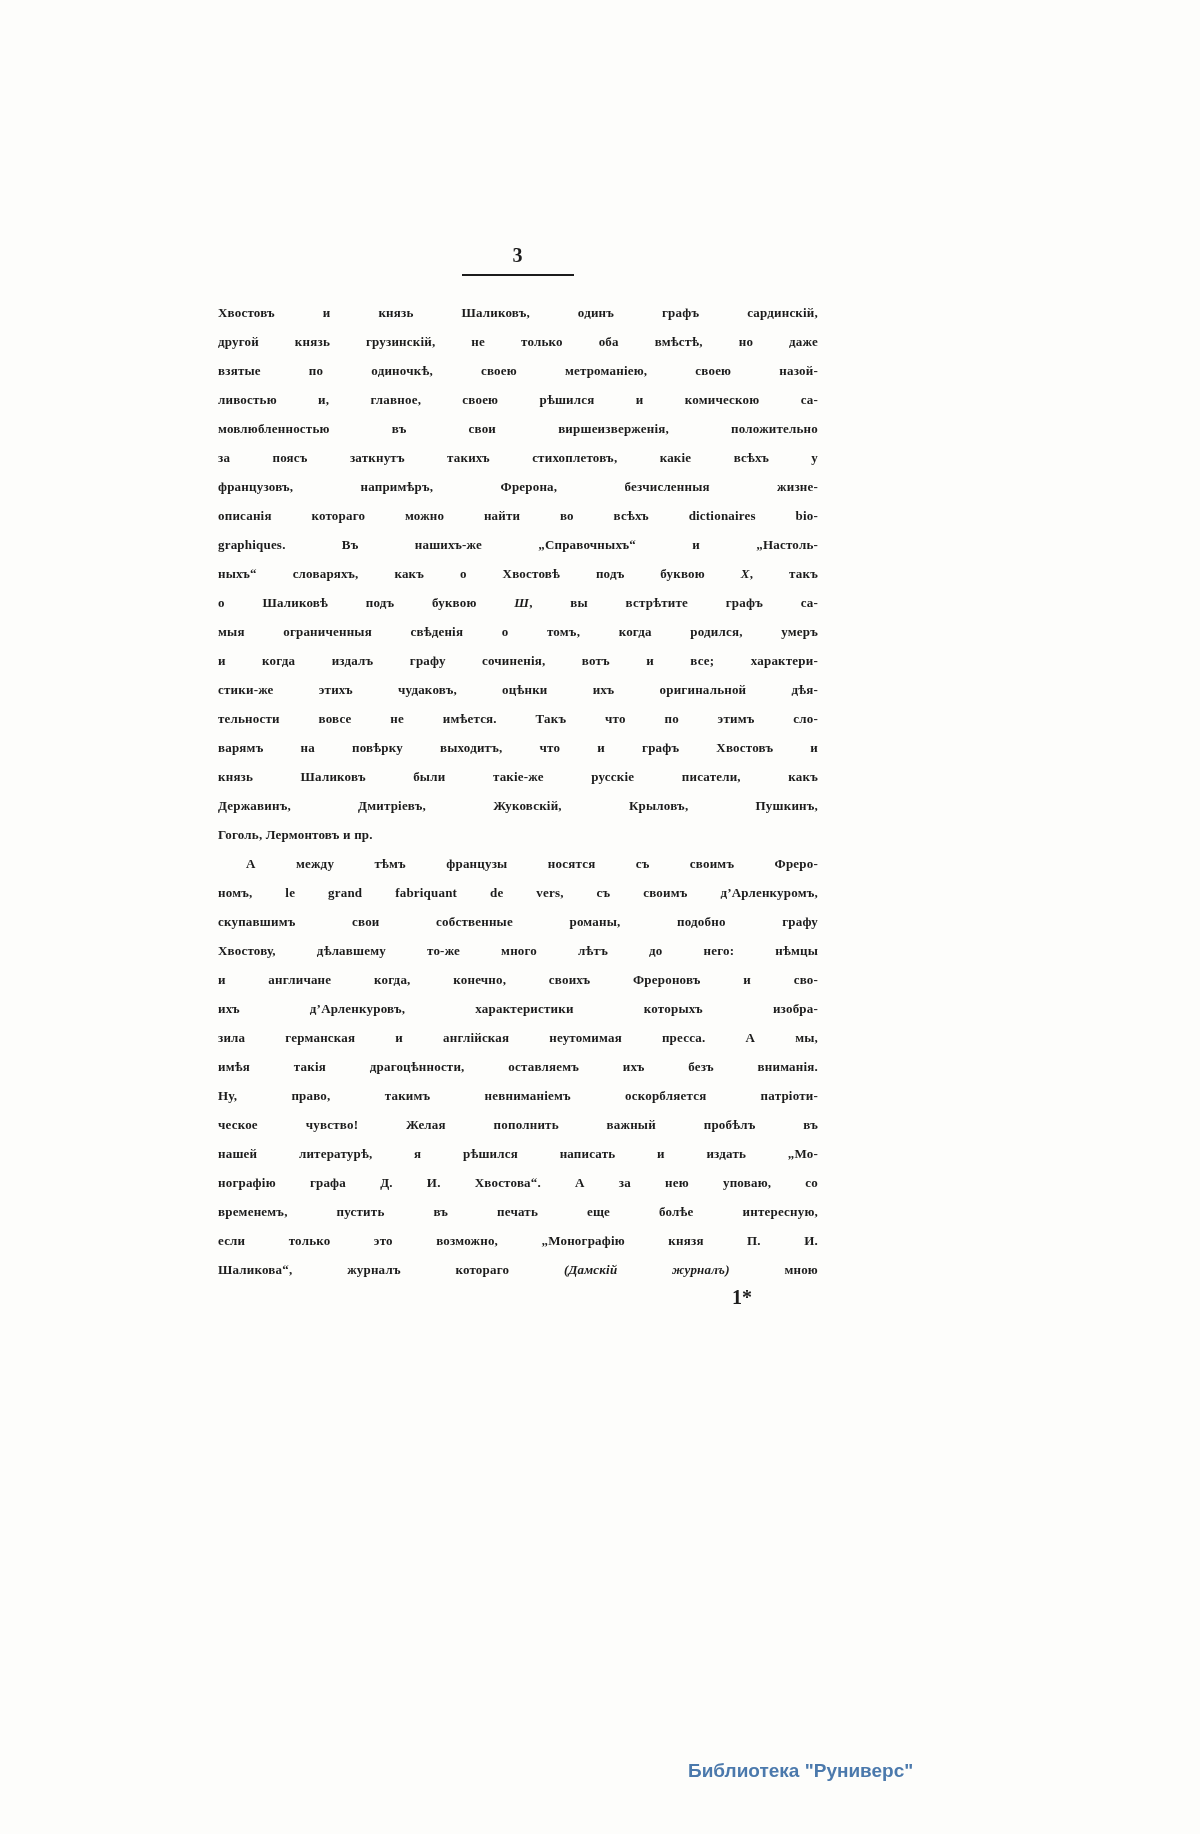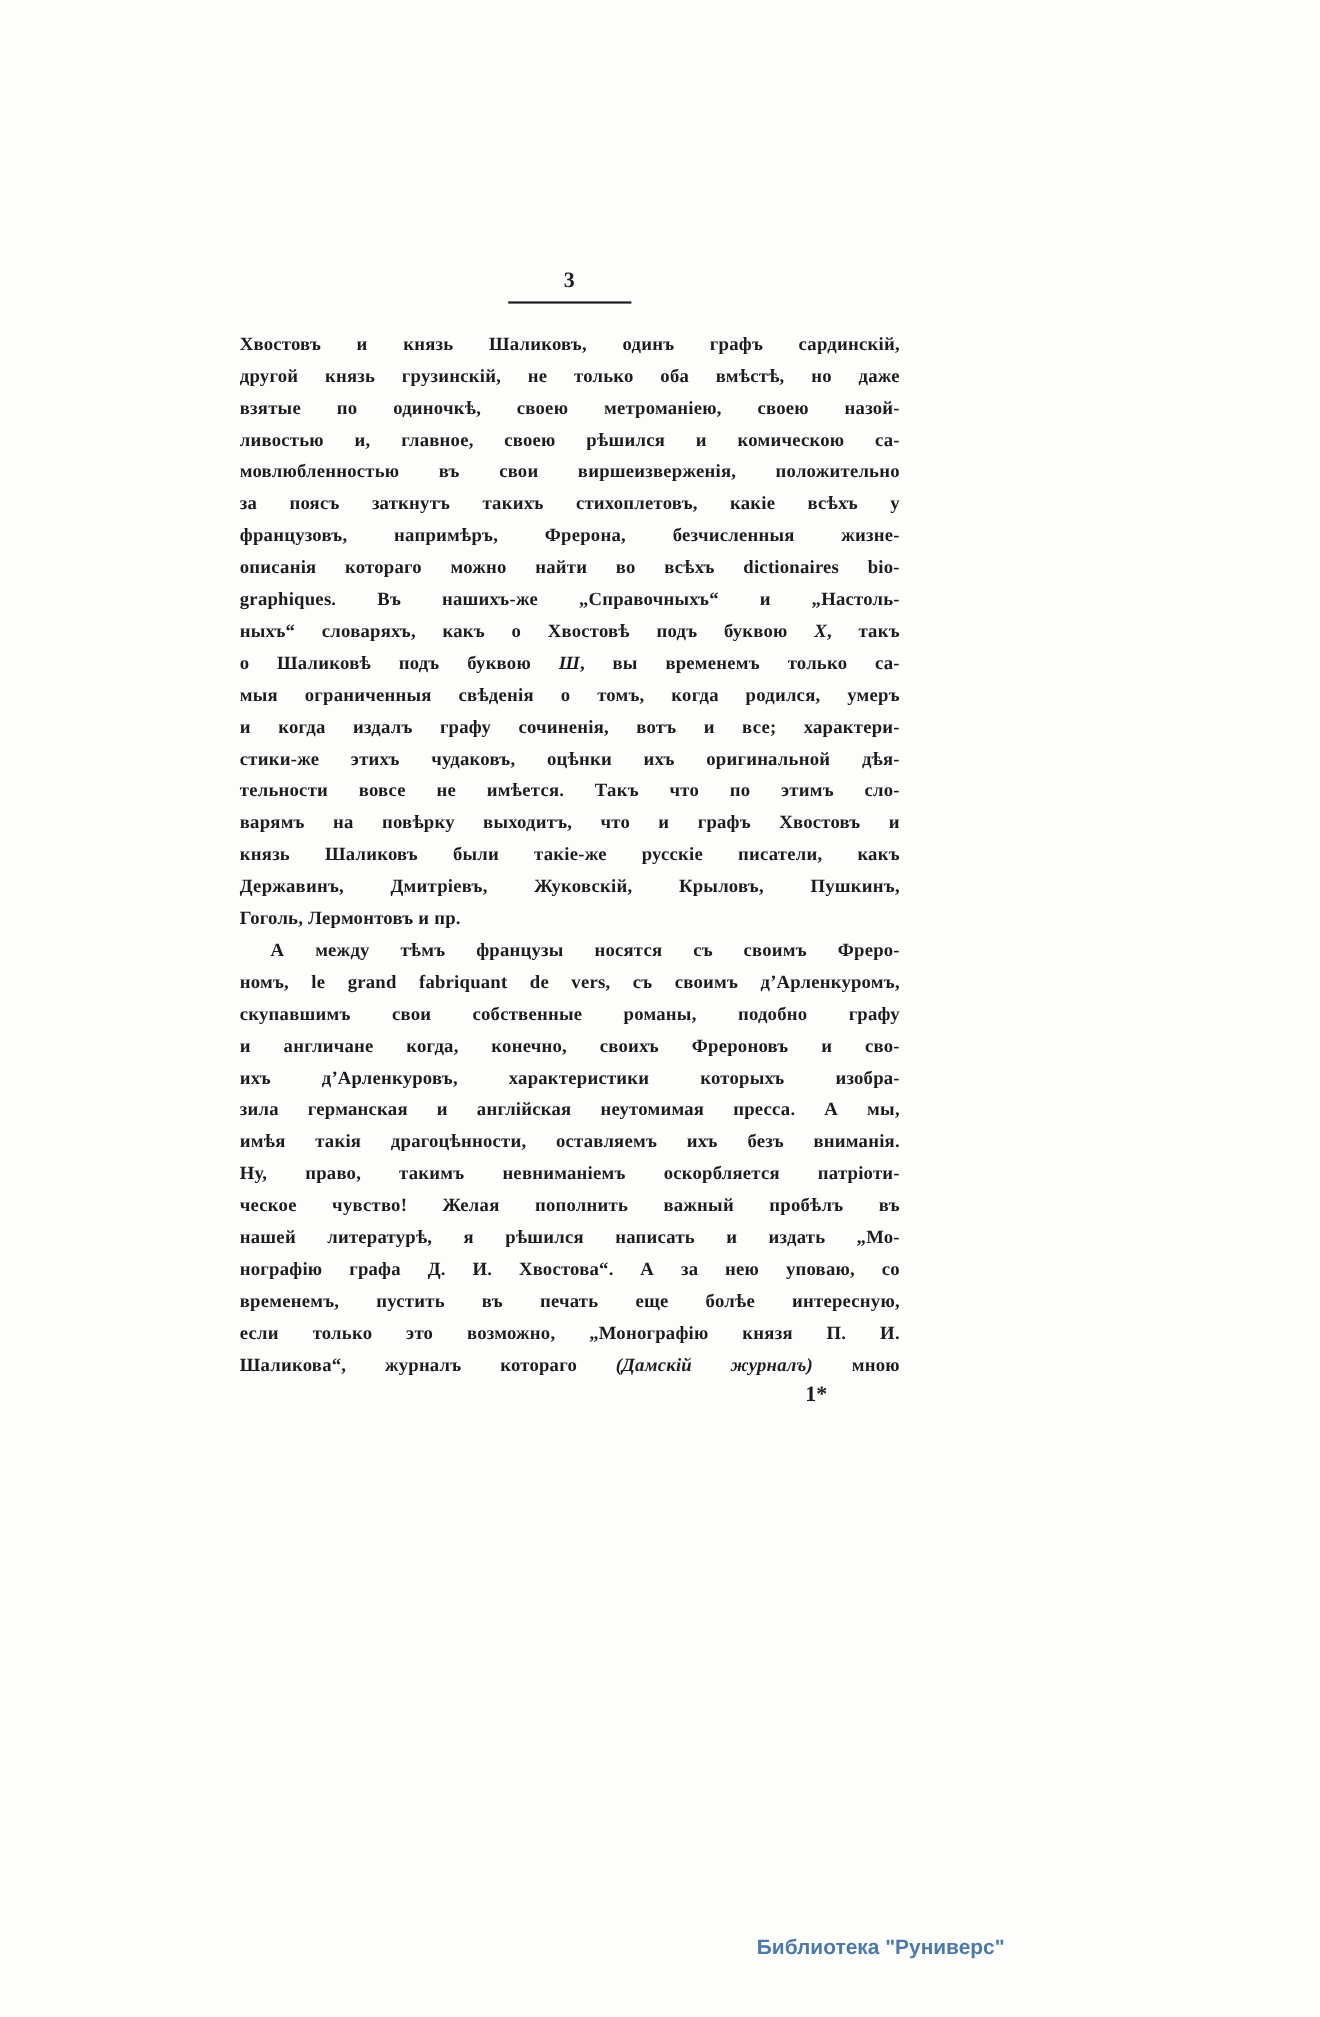--- a/index.html
+++ b/index.html
@@ -30,21 +30,21 @@
 
   .page-rule {
     width: 112px;
     height: 0;
     border-bottom: 2px solid #1c1c1c;
     margin: 7px auto 0;
   }
 
   .page-text {
     margin-top: 22px;
-    font-size: 17px;
+    font-size: 13px;
     font-weight: 700;
     line-height: 29px;
     letter-spacing: 0.2px;
   }
 
   .paragraph { margin: 0; }
 
   .line { text-align: justify; }
   .line.just { text-align-last: justify; }
   .line.indent { padding-left: 28px; }
@@ -84,34 +84,35 @@
           <div class="line just"><span>Хвостовъ и князь Шаликовъ, одинъ графъ сардинскій,</span></div>
           <div class="line just"><span>другой князь грузинскій, не только оба вмѣстѣ, но даже</span></div>
           <div class="line just"><span>взятые по одиночкѣ, своею метроманіею, своею назой-</span></div>
           <div class="line just"><span>ливостью и, главное, своею рѣшился и комическою са-</span></div>
           <div class="line just"><span>мовлюбленностью въ свои виршеизверженія, положительно</span></div>
           <div class="line just"><span>за поясъ заткнутъ такихъ стихоплетовъ, какіе всѣхъ у</span></div>
           <div class="line just"><span>французовъ, напримѣръ, Фрерона, безчисленныя жизне-</span></div>
           <div class="line just"><span>описанія котораго можно найти во всѣхъ dictionaires bio-</span></div>
           <div class="line just"><span>graphiques. Въ нашихъ-же „Справочныхъ“ и „Настоль-</span></div>
           <div class="line just"><span>ныхъ“ словаряхъ, какъ о Хвостовѣ подъ буквою </span><span class="italic">X</span><span>, такъ</span></div>
-          <div class="line just"><span>о Шаликовѣ подъ буквою </span><span class="italic">Ш</span><span>, вы временемъ только са-</span></div>
+          <div class="line just"><span>о Шаликовѣ подъ буквою </span><span class="italic">Ш</span><span>, вы встрѣтите графъ са-</span></div>
           <div class="line just"><span>мыя ограниченныя свѣденія о томъ, когда родился, умеръ</span></div>
           <div class="line just"><span>и когда издалъ графу сочиненія, вотъ и все; характери-</span></div>
           <div class="line just"><span>стики-же этихъ чудаковъ, оцѣнки ихъ оригинальной дѣя-</span></div>
           <div class="line just"><span>тельности вовсе не имѣется. Такъ что по этимъ сло-</span></div>
           <div class="line just"><span>варямъ на повѣрку выходитъ, что и графъ Хвостовъ и</span></div>
           <div class="line just"><span>князь Шаликовъ были такіе-же русскіе писатели, какъ</span></div>
           <div class="line just"><span>Державинъ, Дмитріевъ, Жуковскій, Крыловъ, Пушкинъ,</span></div>
           <div class="line"><span>Гоголь, Лермонтовъ и пр.</span></div>
         </div>
         <div class="paragraph">
           <div class="line just indent"><span>А между тѣмъ французы носятся съ своимъ Фреро-</span></div>
           <div class="line just"><span>номъ, le grand fabriquant de vers, съ своимъ д’Арленкуромъ,</span></div>
           <div class="line just"><span>скупавшимъ свои собственные романы, подобно графу</span></div>
+          <div class="line just"><span>Хвостову, дѣлавшему то-же много лѣтъ до него: нѣмцы</span></div>
           <div class="line just"><span>и англичане когда, конечно, своихъ Фрероновъ и сво-</span></div>
           <div class="line just"><span>ихъ д’Арленкуровъ, характеристики которыхъ изобра-</span></div>
           <div class="line just"><span>зила германская и англійская неутомимая пресса. А мы,</span></div>
           <div class="line just"><span>имѣя такія драгоцѣнности, оставляемъ ихъ безъ вниманія.</span></div>
           <div class="line just"><span>Ну, право, такимъ невниманіемъ оскорбляется патріоти-</span></div>
           <div class="line just"><span>ческое чувство! Желая пополнить важный пробѣлъ въ</span></div>
           <div class="line just"><span>нашей литературѣ, я рѣшился написать и издать „Мо-</span></div>
           <div class="line just"><span>нографію графа Д. И. Хвостова“. А за нею уповаю, со</span></div>
           <div class="line just"><span>временемъ, пустить въ печать еще болѣе интересную,</span></div>
           <div class="line just"><span>если только это возможно, „Монографію князя П. И.</span></div>

